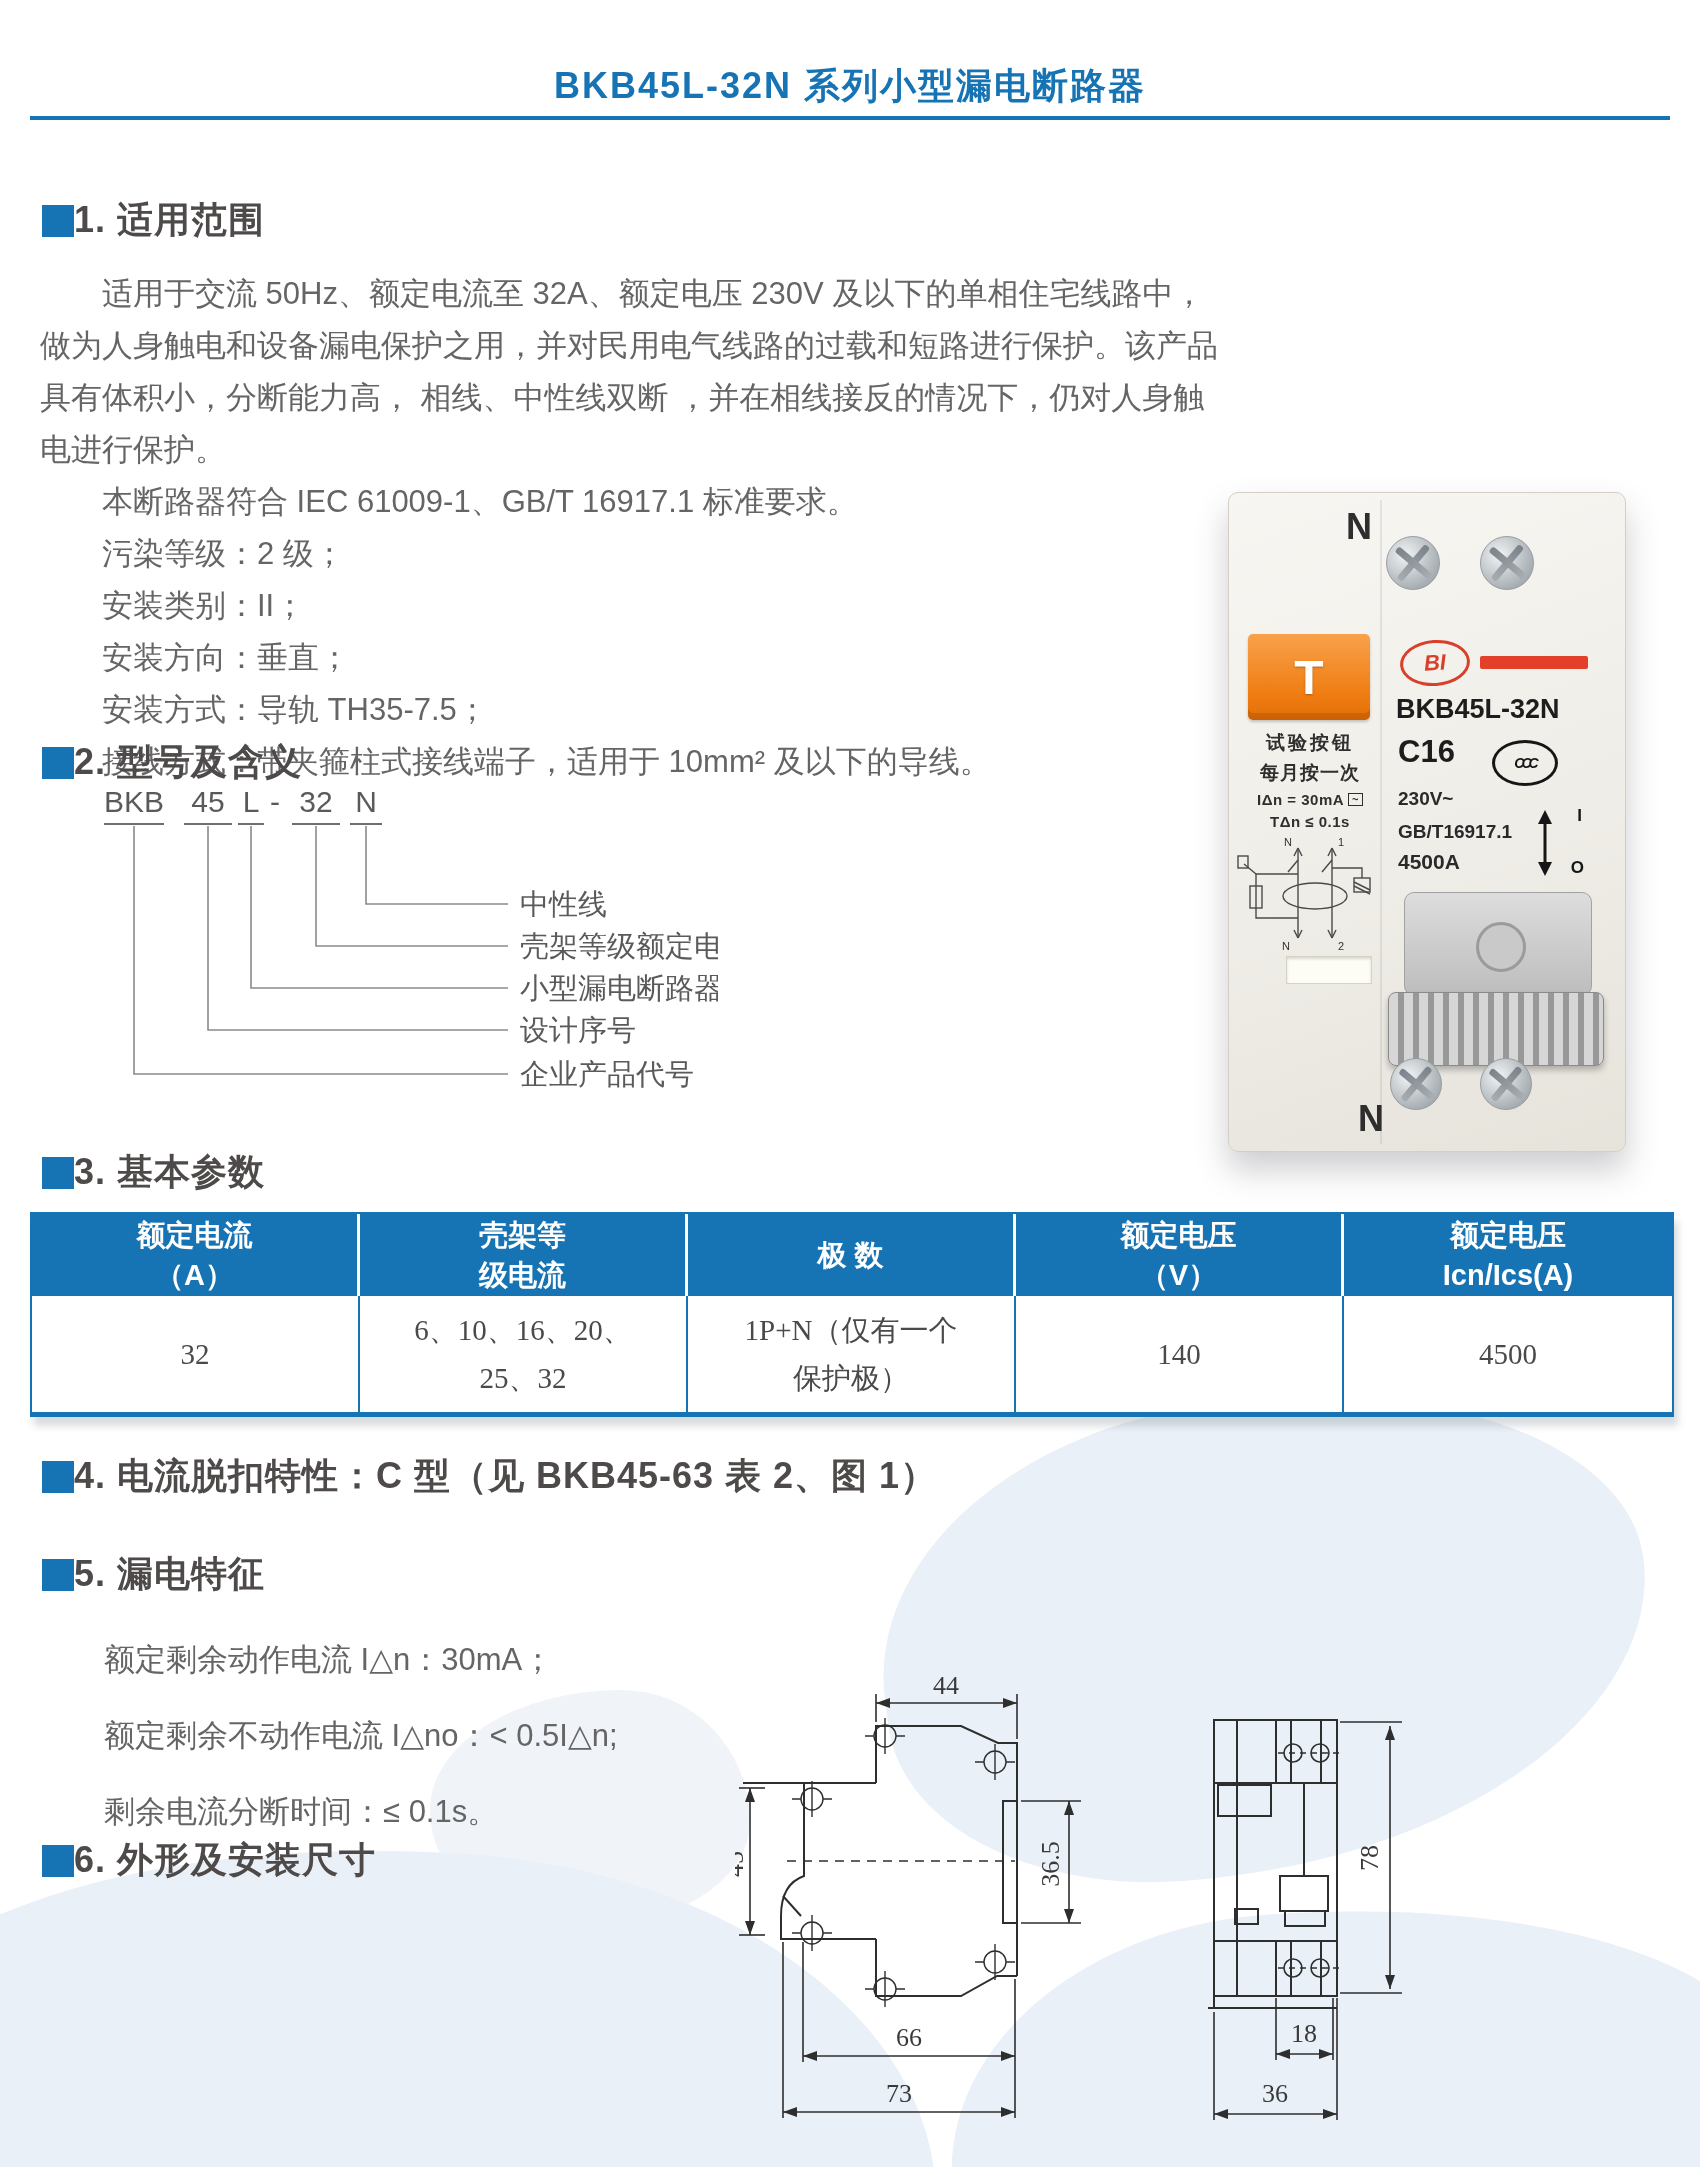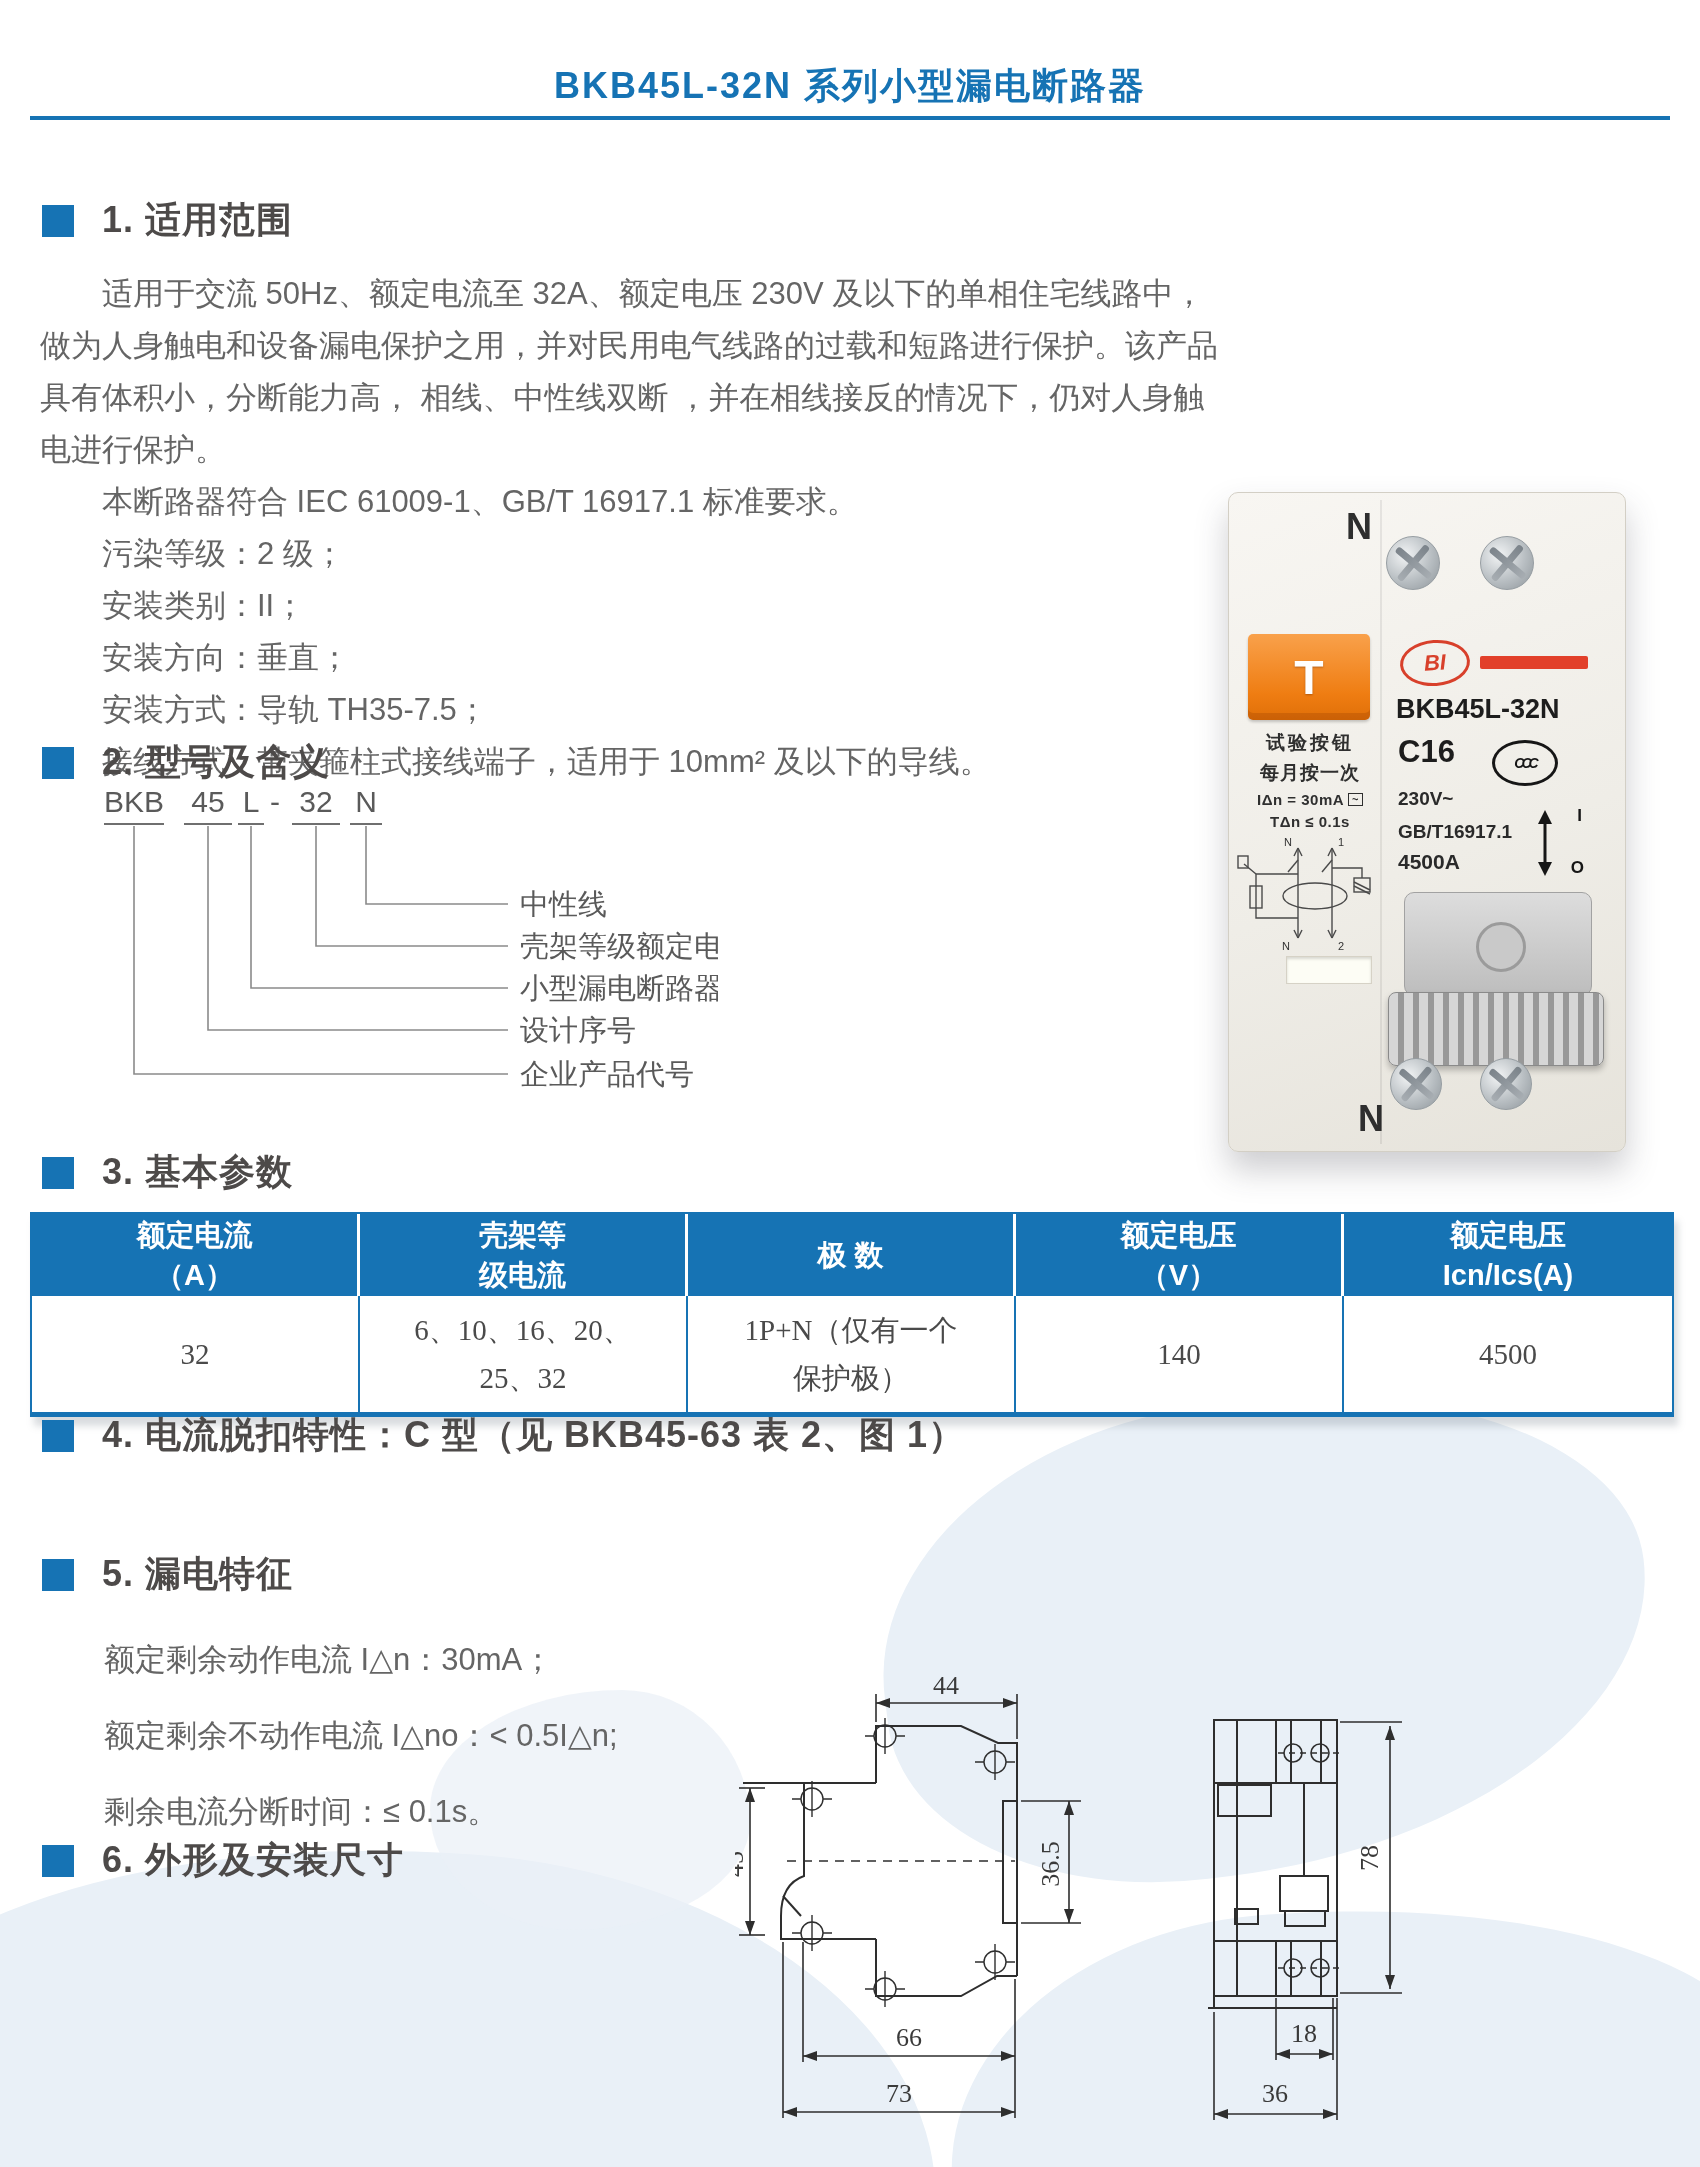--- a/index.html
+++ b/index.html
@@ -7,21 +7,21 @@
         font-family:"Liberation Sans","DejaVu Sans",sans-serif;color:#656565;}
   .wm{position:absolute;background:#e9f0f7;z-index:0;}
   .layer{position:absolute;z-index:1;}
 
   
   .page-title{position:absolute;top:38px;left:0;width:100%;text-align:center;z-index:1;
     font-size:36px;font-weight:bold;color:#1673b4;letter-spacing:2px;}
   .title-rule{position:absolute;top:116px;left:30px;right:30px;height:4px;background:#1673b4;z-index:1;}
 
   
-  .sec-head{display:flex;align-items:center;gap:28px;}
+  .sec-head{display:flex;align-items:center;}
   .sec-head .sq{width:32px;height:32px;background:#1673b4;flex:0 0 auto;}
   .sec-head .t{font-size:36px;font-weight:bold;color:#4d4a49;letter-spacing:1px;white-space:nowrap;}
 
   
   .body-text p{margin:0;font-size:31px;line-height:52px;color:#656565;}
   .ind{text-indent:2em;}
 
   
   .ptable{width:1640px;border:2px solid #1673b4;border-bottom:5px solid #1673b4;
           box-shadow:4px 9px 7px rgba(120,130,140,0.28);background:#fff;}
@@ -266,21 +266,21 @@
       </div>
       <div class="pcell">
         <span>140</span>
       </div>
       <div class="pcell">
         <span>4500</span>
       </div>
     </div>
   </div>
 
-  <div class="layer sec-head" style="left:42px;top:1411px;">
+  <div class="layer sec-head" style="left:42px;top:1452px;">
     <span class="sq"></span>
     <span class="t">4. 电流脱扣特性：C 型（见 BKB45-63 表 2、图 1）</span>
   </div>
 
   <div class="layer sec-head" style="left:42px;top:1550px;">
     <span class="sq"></span>
     <span class="t">5. 漏电特征</span>
   </div>
 
   <div class="layer s5-lines" style="left:42px;top:1622px;width:900px;">

